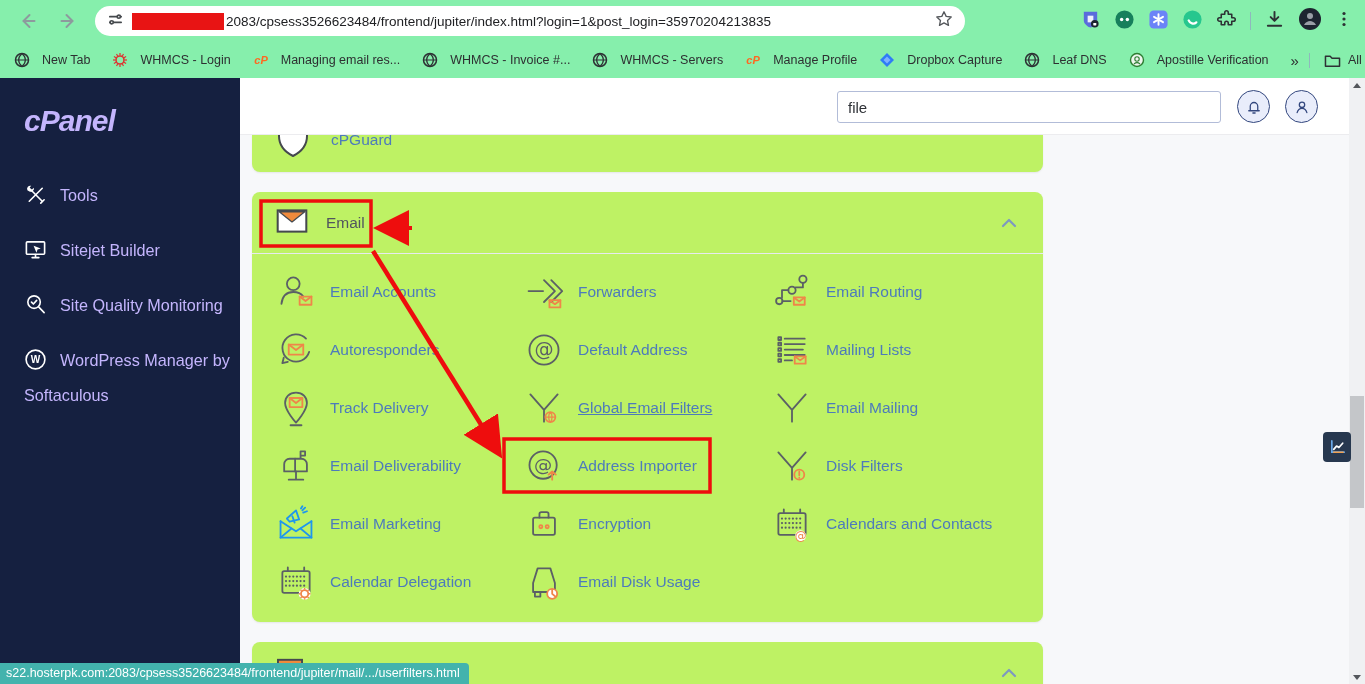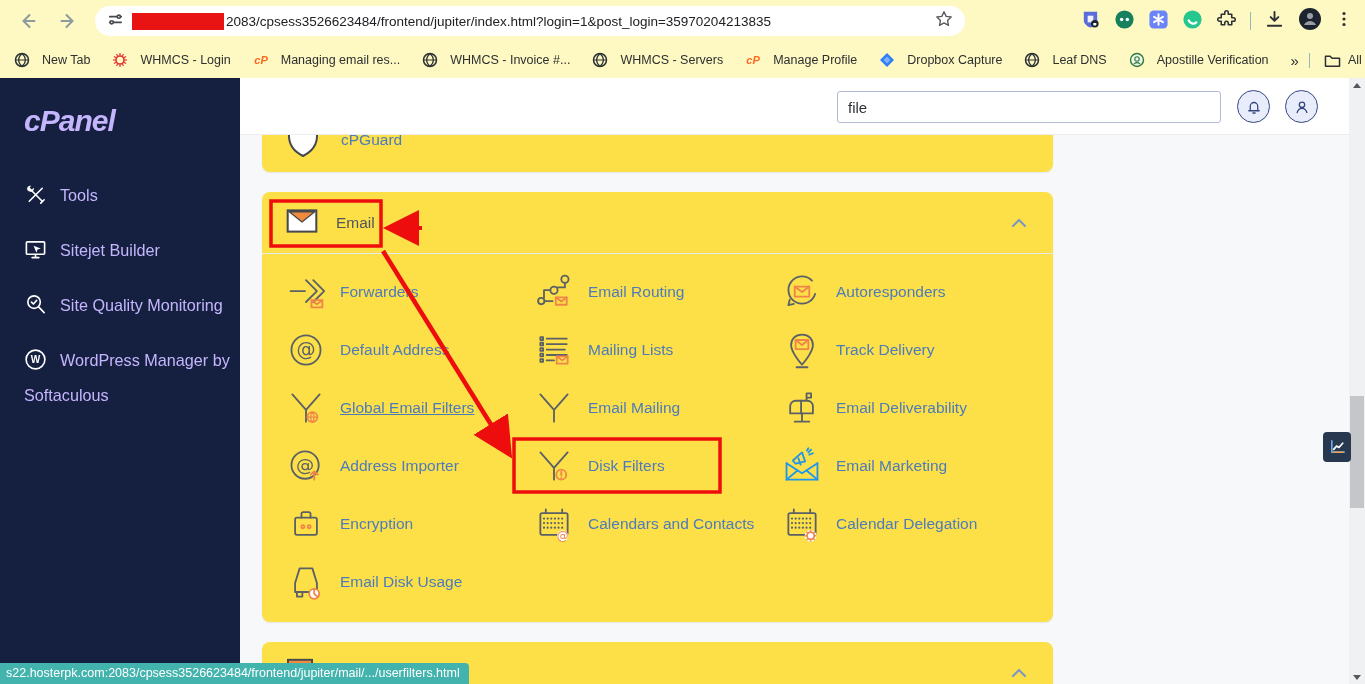--- a/index.html
+++ b/index.html
@@ -1,19 +1,19 @@
 <!DOCTYPE html>
 <html><head>
 <meta charset="utf-8">
 <style>
   * { margin:0; padding:0; box-sizing:border-box; }
   html,body { width:1365px; height:684px; overflow:hidden; font-family:"Liberation Sans",sans-serif; background:#f7f8fa; }
 
   
-  .chrome { position:absolute; left:0; top:0; width:1365px; height:78px; background:#fef9c3; }
+  .chrome { position:absolute; left:0; top:0; width:1365px; height:78px; background:#86efac; }
   .toolbar { position:absolute; left:0; top:0; width:100%; height:42px; display:flex; align-items:center; }
   .navbtn { width:30px; height:30px; display:flex; align-items:center; justify-content:center; margin-left:12px; border-radius:50%; }
   .addr { position:absolute; left:95px; top:6px; width:870px; height:30px; background:#fff; border-radius:15px; display:flex; align-items:center; padding:0 12px; }
   .redact { width:92px; height:17px; background:#e81414; margin:0 2px 0 8px; flex:none; }
   .urltext { font-size:13.5px; color:#202124; white-space:nowrap; overflow:hidden; flex:1; }
   .addr .star { margin-left:auto; flex:none; }
   .extrow { position:absolute; right:12px; top:6px; height:30px; display:flex; align-items:center; gap:13px; }
   .extdiv { width:1px; height:18px; background:#8fb7bd; }
   .bookmarks { position:absolute; left:0; top:42px; width:100%; height:36px; display:flex; align-items:center; padding-left:14px; }
   .bm { display:flex; align-items:center; gap:12px; margin-right:22px; cursor:pointer; }
@@ -27,21 +27,21 @@
   .nav { margin-top:32px; }
   .navitem { padding:10px 8px 10px 24px; font-size:16.2px; line-height:30px; cursor:pointer; }
   .navitem .nicon { display:inline-block; vertical-align:-5px; margin-right:13px; }
 
   
   .main { position:absolute; left:240px; top:78px; width:1109px; height:606px; background:#f7f8fa; }
   .mainheader { position:absolute; left:0; top:0; width:100%; height:57px; background:#fff; border-bottom:1px solid #ececef; }
   .search { position:absolute; left:597px; top:13px; width:384px; height:32px; border:1px solid #b2bcd8; border-radius:3px; font-size:15px; color:#2f3237; padding:12px 10px; outline:none; font-family:"Liberation Sans",sans-serif; }
   .roundbtn { position:absolute; top:12px; width:33px; height:33px; border-radius:50%; background:#e9edfb; border:1.5px solid #33477e; display:flex; align-items:center; justify-content:center; cursor:pointer; }
 
-  .card { position:absolute; left:22px; width:791px; background:#fde047; box-shadow:0 1px 2px rgba(0,0,0,.07); }
+  .card { position:absolute; left:12px; width:791px; background:#bef264; box-shadow:0 1px 2px rgba(0,0,0,.07); }
   .card-partial { top:57px; height:37px; border-radius:0 0 8px 8px; overflow:hidden; }
   .pp-row { position:absolute; left:23px; top:-17px; display:flex; align-items:center; gap:20px; }
   .pp-label { font-size:15.5px; color:#4d7bbb; }
   .card-email { top:114px; height:430px; border-radius:8px; }
   .card-soft { top:564px; height:42px; border-radius:8px 8px 0 0; }
 
   .sect-head { position:relative; height:61px; display:flex; align-items:center; padding:0 24px; }
   .sect-title { font-size:15.5px; color:#51555e; margin-left:18px; }
   .chev { position:absolute; right:26px; top:50%; transform:translateY(-50%); cursor:pointer; }
   .divider { height:1px; background:#e7eaf0; margin:0; }
@@ -348,20 +348,29 @@
       </span>
       <span class="sect-title">Email</span>
       <span class="chev">
         <svg width="16" height="10" viewBox="0 0 16 10">
             <path d="M2 8l6-6 6 6" stroke="#7d99c0" stroke-width="2.2" fill="none" stroke-linecap="round" stroke-linejoin="round"></path>
           </svg>
       </span>
     </div>
     <div class="divider"></div>
     <div class="egrid" id="email-grid">
+        <div class="eitem">
+          <span class="eicon"><svg width="40" height="40" viewBox="0 0 44 44">
+              <circle cx="19" cy="13" r="7" stroke="#5b6066" fill="none" stroke-width="2" stroke-linecap="round" stroke-linejoin="round"></circle>
+              <path d="M6 35q1.5-13 13-13 7.5 0 11 5" stroke="#5b6066" fill="none" stroke-width="2" stroke-linecap="round" stroke-linejoin="round"></path>
+              <rect x="26" y="27" width="13" height="9" stroke="#ef8649" fill="none" stroke-width="2" stroke-linecap="round" stroke-linejoin="round"></rect>
+              <path d="M26 27l6.5 4.95 6.5 -4.95" stroke="#ef8649" fill="none" stroke-width="2" stroke-linecap="round" stroke-linejoin="round"></path>
+            </svg></span>
+          <span class="elabel">Email Accounts</span>
+        </div>
         <div class="eitem">
           <span class="eicon"><svg width="40" height="40" viewBox="0 0 44 44">
               <path d="M5 21h16" stroke="#5b6066" fill="none" stroke-width="2" stroke-linecap="round" stroke-linejoin="round"></path>
               <path d="M22 9l12 12-12 12" stroke="#5b6066" fill="none" stroke-width="2" stroke-linecap="round" stroke-linejoin="round"></path>
               <path d="M30 9l12 12-12 12" stroke="#5b6066" fill="none" stroke-width="2" stroke-linecap="round" stroke-linejoin="round"></path>
               <rect x="28" y="31" width="12" height="8" stroke="#ef8649" fill="none" stroke-width="2" stroke-linecap="round" stroke-linejoin="round"></rect>
               <path d="M28 31l6 4.4 6 -4.4" stroke="#ef8649" fill="none" stroke-width="2" stroke-linecap="round" stroke-linejoin="round"></path>
             </svg></span>
           <span class="elabel">Forwarders</span>
         </div>

